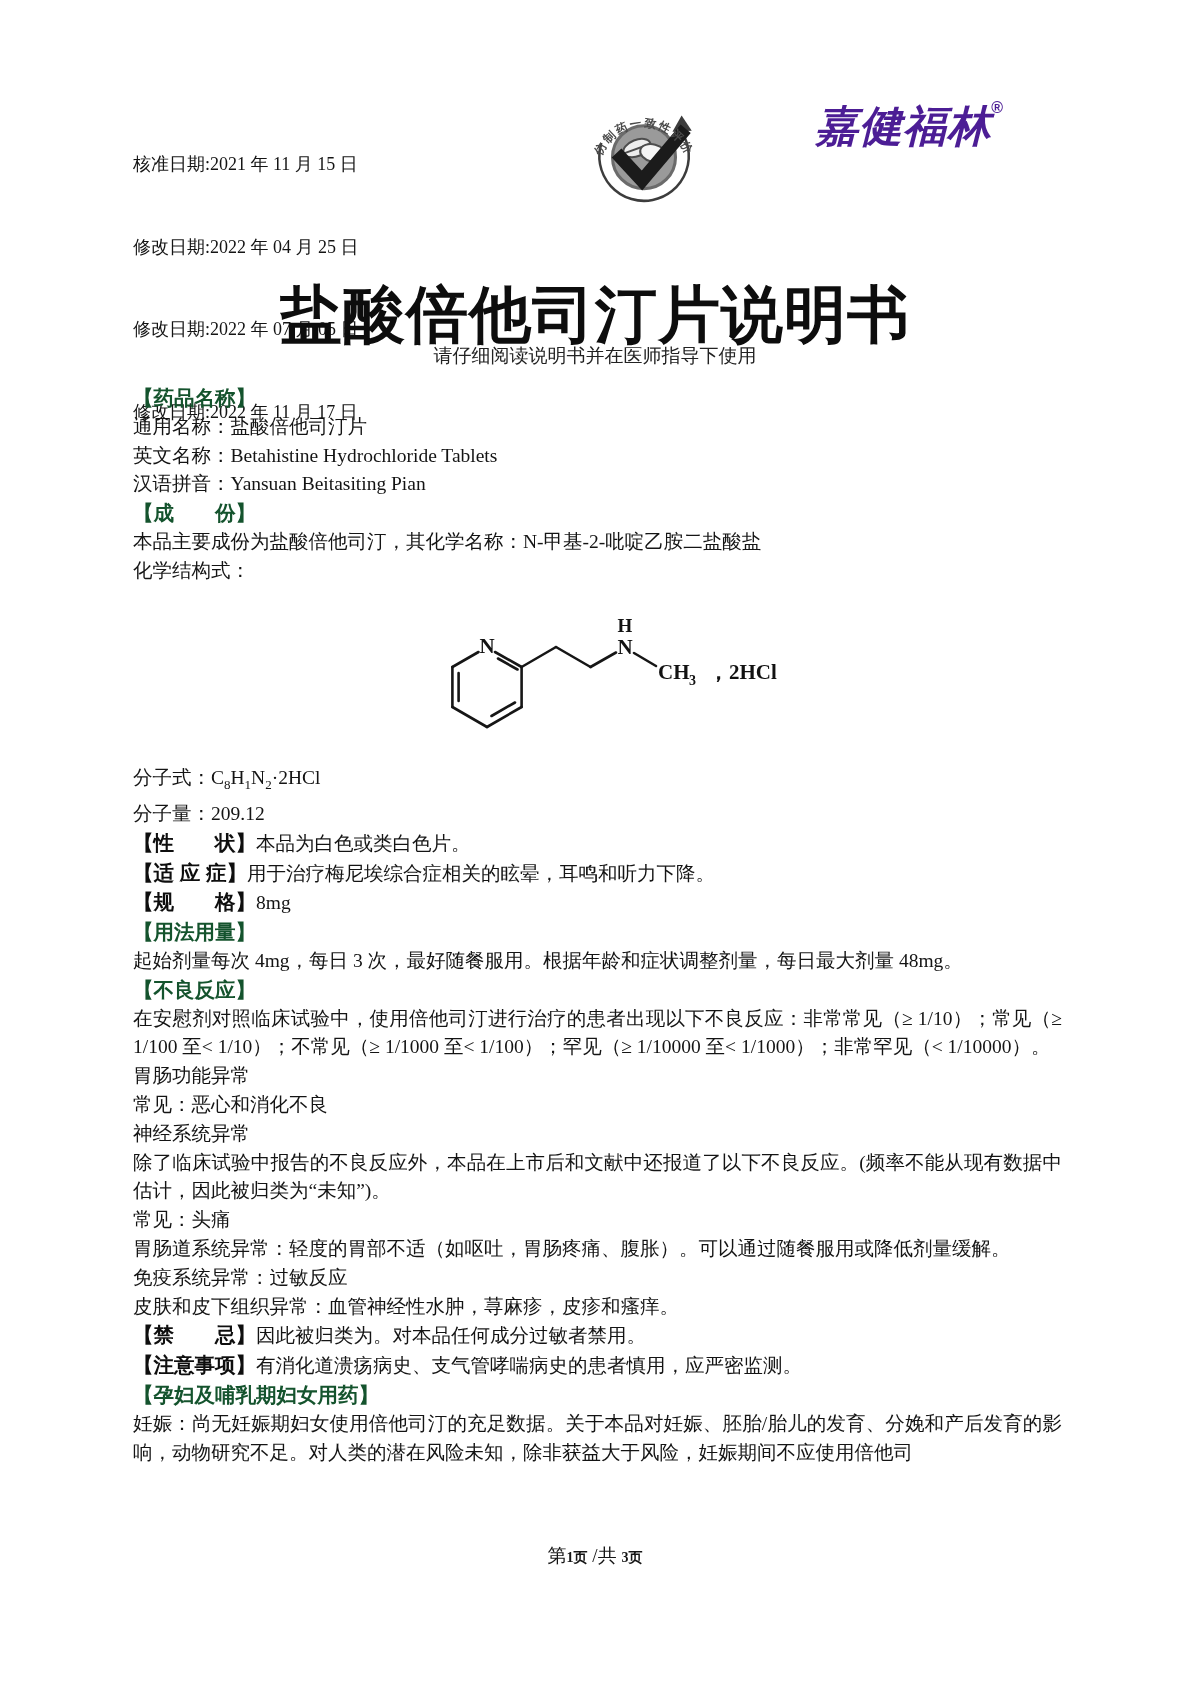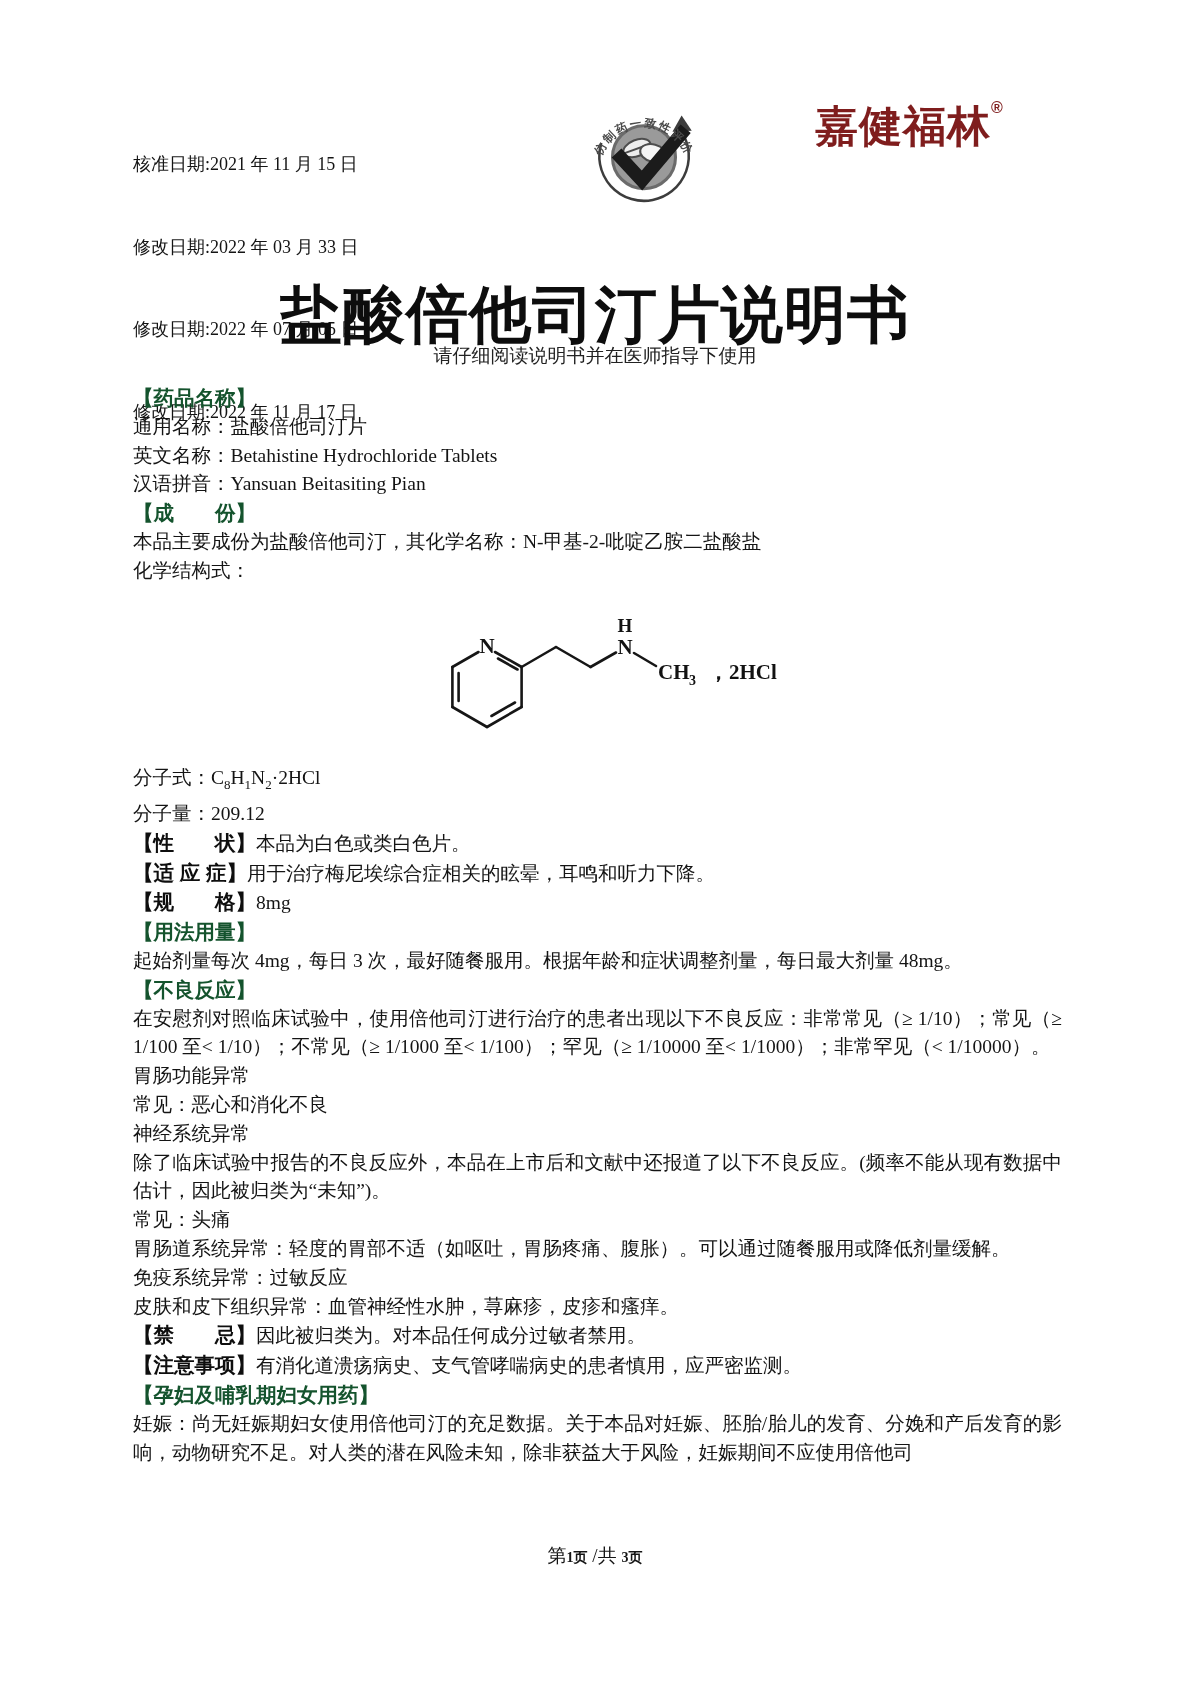--- a/index.html
+++ b/index.html
@@ -14,21 +14,21 @@
   }
   
   .dates{
     position:absolute;left:133px;top:96px;
     font-size:18px;line-height:27.5px;white-space:pre;
   }
   .badge{position:absolute;left:583px;top:86px;width:122px;height:122px;}
   .brand{
     position:absolute;left:815px;top:98px;
     font-family:"Liberation Sans","DejaVu Sans",sans-serif;
-    font-weight:900;font-size:43px;letter-spacing:1px;color:#7f1d1d;
+    font-weight:900;font-size:43px;letter-spacing:1px;color:#4c1d95;font-style:italic;
   }
   .brand sup{font-size:16px;vertical-align:28px;font-weight:700;}
   .title{
     position:absolute;top:238px;left:0;width:100%;
     text-align:center;
     font-family:"Liberation Sans","DejaVu Sans",sans-serif;
     font-weight:900;font-size:62px;letter-spacing:1px;color:#0d0d0d;margin-top:35px;
   }
   .subtitle{
     position:absolute;top:343px;left:0;width:100%;
@@ -60,21 +60,21 @@
   }
   .footer b{font-family:Liberation Serif, serif;font-size:14px;}
 </style>
 </head>
 <body>
 
 <div class="page">
 
   <div class="dates">
     <div>核准日期:2021 年 11 月 15 日</div>
-    <div>修改日期:2022 年 03 月 33 日</div>
+    <div>修改日期:2022 年 04 月 25 日</div>
     <div>修改日期:2022 年 07 月 05 日</div>
     <div>修改日期:2022 年 11 月 17 日</div>
   </div>
 
   <svg class="badge" viewBox="0 0 120 120">
     <defs>
       <path id="arcpath" d="M 17 72 A 45 45 0 0 1 103 72" fill="none"></path>
     </defs>
     <path d="M 18 56 A 44 44 0 1 0 94 41" fill="none" stroke="#3d3d3d" stroke-width="2.5"></path>
     <polygon points="97,29 107,44 88,45" fill="#3d3d3d"></polygon>

